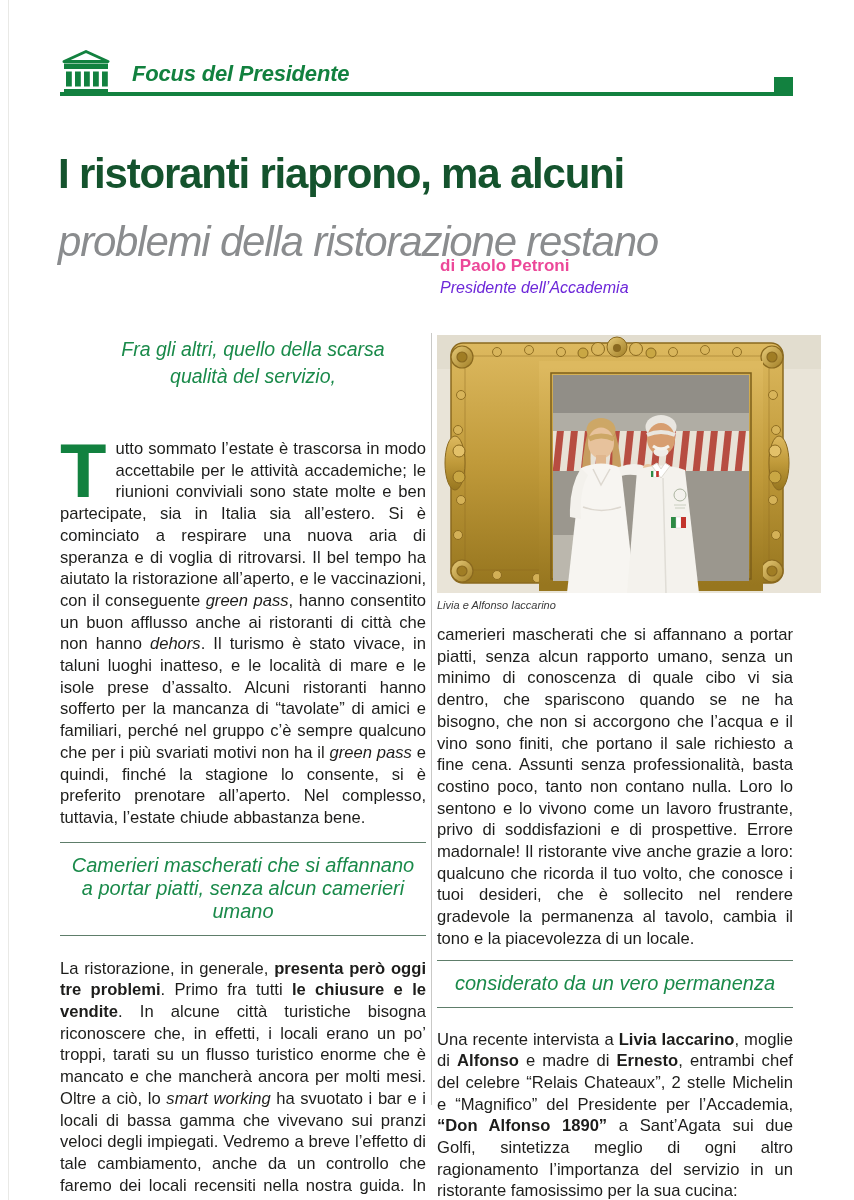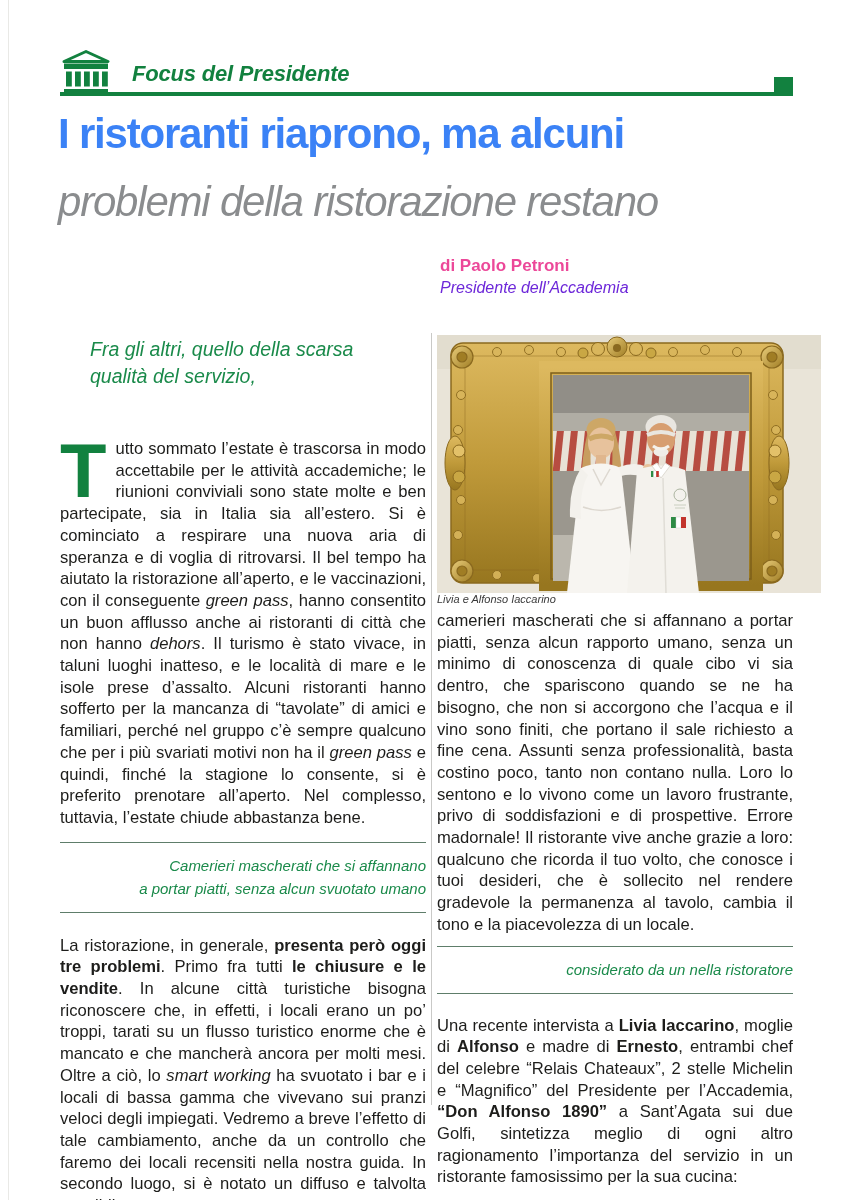--- a/index.html
+++ b/index.html
@@ -16,57 +16,57 @@
   .header-icon { position:absolute; left:62px; top:50px; width:48px; height:45px; }
   .kicker { position:absolute; left:132px; top:61px; font-size:22px; font-weight:700;
     font-style:italic; color:#12813f; letter-spacing:-0.2px; }
   .header-rule { position:absolute; left:60px; top:92px; width:733px; height:4px;
     background:#12813f; }
   .header-endcap { position:absolute; left:774px; top:77px; width:19px; height:19px;
     background:#12813f; }
 
   
   .title-block { position:absolute; left:58px; top:108px; width:740px; }
-  .title-l1 { font-size:42px; font-weight:700; color:#3b82f6; letter-spacing:-1.2px;
-    line-height:52px; }
+  .title-l1 { font-size:42px; font-weight:700; color:#14532d; letter-spacing:-1.2px;
+    line-height:52px;margin-top:40px; }
   .title-l2 { font-size:42px; font-weight:400; font-style:italic; color:#8a8c8e;
     letter-spacing:-1.2px; line-height:52px; margin-top:16px; }
 
   
   .byline { position:absolute; left:440px; top:256px; }
   .byline-author { font-size:17px; font-weight:700; color:#ec4899; }
   .byline-role { font-size:16px; font-style:italic; color:#6d28d9; margin-top:3px; }
 
   
   .col-divider { position:absolute; left:431px; top:333px; width:1px; height:772px;
     background:#c9c9c7; }
   .left-col { position:absolute; left:60px; top:332px; width:366px; }
   .right-col { position:absolute; left:437px; top:335px; width:384px; }
 
-  .intro-quote { text-align:left; padding:4px 10px 0 30px; font-size:19.5px;
+  .intro-quote { text-align:center; padding:4px 10px 0 30px; font-size:19.5px;
     font-style:italic; color:#1a8a4a; line-height:27px; }
 
   .body-p { font-size:16.6px; line-height:21.7px; text-align:justify; color:#1d1d1b; }
   .body-p .b { font-weight:700; }
   .body-p .i { font-style:italic; }
   .p-first { margin-top:48px; }
   .dropcap { float:left; color:#12813f; font-weight:700; font-size:76px;
     line-height:56px; padding:5px 9px 0 0; }
 
   .sep { border:none; border-top:1px solid #5e7d6a; height:0; }
   .left-col .sep-1 { margin-top:13px; }
-  .pull-quote { text-align:right; font-style:italic; color:#1a8a4a;
-    font-size:15px; line-height:23px; padding:11px 0 12px 0; }
+  .pull-quote { text-align:center; font-style:italic; color:#1a8a4a;
+    font-size:20px; line-height:23px; padding:11px 0 12px 0; }
   .left-col .p-second { margin-top:22px; }
 
   .photo-wrap { width:384px; height:258px; position:relative; }
   .photo-wrap svg { display:block; width:384px; height:258px; }
-  .photo-caption { font-size:11px; font-style:italic; color:#3a3a3a; }
+  .photo-caption { font-size:11px; font-style:italic; color:#3a3a3a; margin-top:6px; }
   .right-col .body-p { width:356px; }
-  .right-col .p-after-photo { margin-top:5px; }
+  .right-col .p-after-photo { margin-top:13px; }
   .right-col .sep { width:356px; }
   .right-col .sep-1 { margin-top:10px; }
   .right-col .pull-quote { width:356px; }
   .right-col .p-second { margin-top:21px; }
 </style>
 </head>
 <body>
 
 <div class="page">
   <div class="page-edge"></div>
@@ -99,21 +99,21 @@
 
   <div class="left-col">
     <div class="intro-quote">
       <div>Fra gli altri, quello della scarsa</div>
       <div>qualità del servizio,</div>
     </div>
     <p class="body-p p-first"><span class="dropcap">T</span><span>utto sommato l’estate è trascorsa in modo accettabile per le attività accademiche; le riunioni conviviali sono state molte e ben partecipate, sia in Italia sia all’estero. Si è cominciato a respirare una nuova aria di speranza e di voglia di ritrovarsi. Il bel tempo ha aiutato la ristorazione all’aperto, e le vaccinazioni, con il conseguente </span><span class="i">green pass</span><span>, hanno consentito un buon afflusso anche ai ristoranti di città che non hanno </span><span class="i">dehors</span><span>. Il turismo è stato vivace, in taluni luoghi inatteso, e le località di mare e le isole prese d’assalto. Alcuni ristoranti hanno sofferto per la mancanza di “tavolate” di amici e familiari, perché nel gruppo c’è sempre qualcuno che per i più svariati motivi non ha il </span><span class="i">green pass</span><span> e quindi, finché la stagione lo consente, si è preferito prenotare all’aperto. Nel complesso, tuttavia, l’estate chiude abbastanza bene.</span></p>
     <hr class="sep sep-1">
     <div class="pull-quote">
       <div>Camerieri mascherati che si affannano</div>
-      <div>a portar piatti, senza alcun svuotato umano</div>
+      <div>a portar piatti, senza alcun camerieri umano</div>
     </div>
     <hr class="sep">
     <p class="body-p p-second"><span>La ristorazione, in generale, </span><span class="b">presenta però oggi tre problemi</span><span>. Primo fra tutti </span><span class="b">le chiusure e le vendite</span><span>. In alcune città turistiche bisogna riconoscere che, in effetti, i locali erano un po’ troppi, tarati su un flusso turistico enorme che è mancato e che mancherà ancora per molti mesi. Oltre a ciò, lo </span><span class="i">smart working</span><span> ha svuotato i bar e i locali di bassa gamma che vivevano sui pranzi veloci degli impiegati. Vedremo a breve l’effetto di tale cambiamento, anche da un controllo che faremo dei locali recensiti nella nostra guida. In secondo luogo, si è notato un diffuso e talvolta sensibile </span></p>
   </div>
 
   <div class="right-col">
     <div class="photo-wrap">
       <svg viewBox="0 0 384 258">
         <defs>
           <linearGradient id="gg" x1="0" y1="0" x2="0" y2="1">
@@ -260,18 +260,18 @@
             </g>
           </g>
         </g>
       </svg>
     </div>
     <div class="photo-caption">Livia e Alfonso Iaccarino</div>
 
     <p class="body-p p-after-photo"><span>camerieri mascherati che si affannano a portar piatti, senza alcun rapporto umano, senza un minimo di conoscenza di quale cibo vi sia dentro, che spariscono quando se ne ha bisogno, che non si accorgono che l’acqua e il vino sono finiti, che portano il sale richiesto a fine cena. Assunti senza professionalità, basta costino poco, tanto non contano nulla. Loro lo sentono e lo vivono come un lavoro frustrante, privo di soddisfazioni e di prospettive. Errore madornale! Il ristorante vive anche grazie a loro: qualcuno che ricorda il tuo volto, che conosce i tuoi desideri, che è sollecito nel rendere gradevole la permanenza al tavolo, cambia il tono e la piacevolezza di un locale.</span></p>
     <hr class="sep sep-1">
     <div class="pull-quote">
-      <div>considerato da un nella ristoratore</div>
+      <div>considerato da un vero permanenza</div>
     </div>
     <hr class="sep">
     <p class="body-p p-second"><span>Una recente intervista a </span><span class="b">Livia Iaccarino</span><span>, moglie di </span><span class="b">Alfonso</span><span> e madre di </span><span class="b">Ernesto</span><span>, entrambi chef del celebre “Relais Chateaux”, 2 stelle Michelin e “Magnifico” del Presidente per l’Accademia, </span><span class="b">“Don Alfonso 1890”</span><span> a Sant’Agata sui due Golfi, sintetizza meglio di ogni altro ragionamento l’importanza del servizio in un ristorante famosissimo per la sua cucina: </span></p>
   </div>
 </div>
 
 </body></html>

